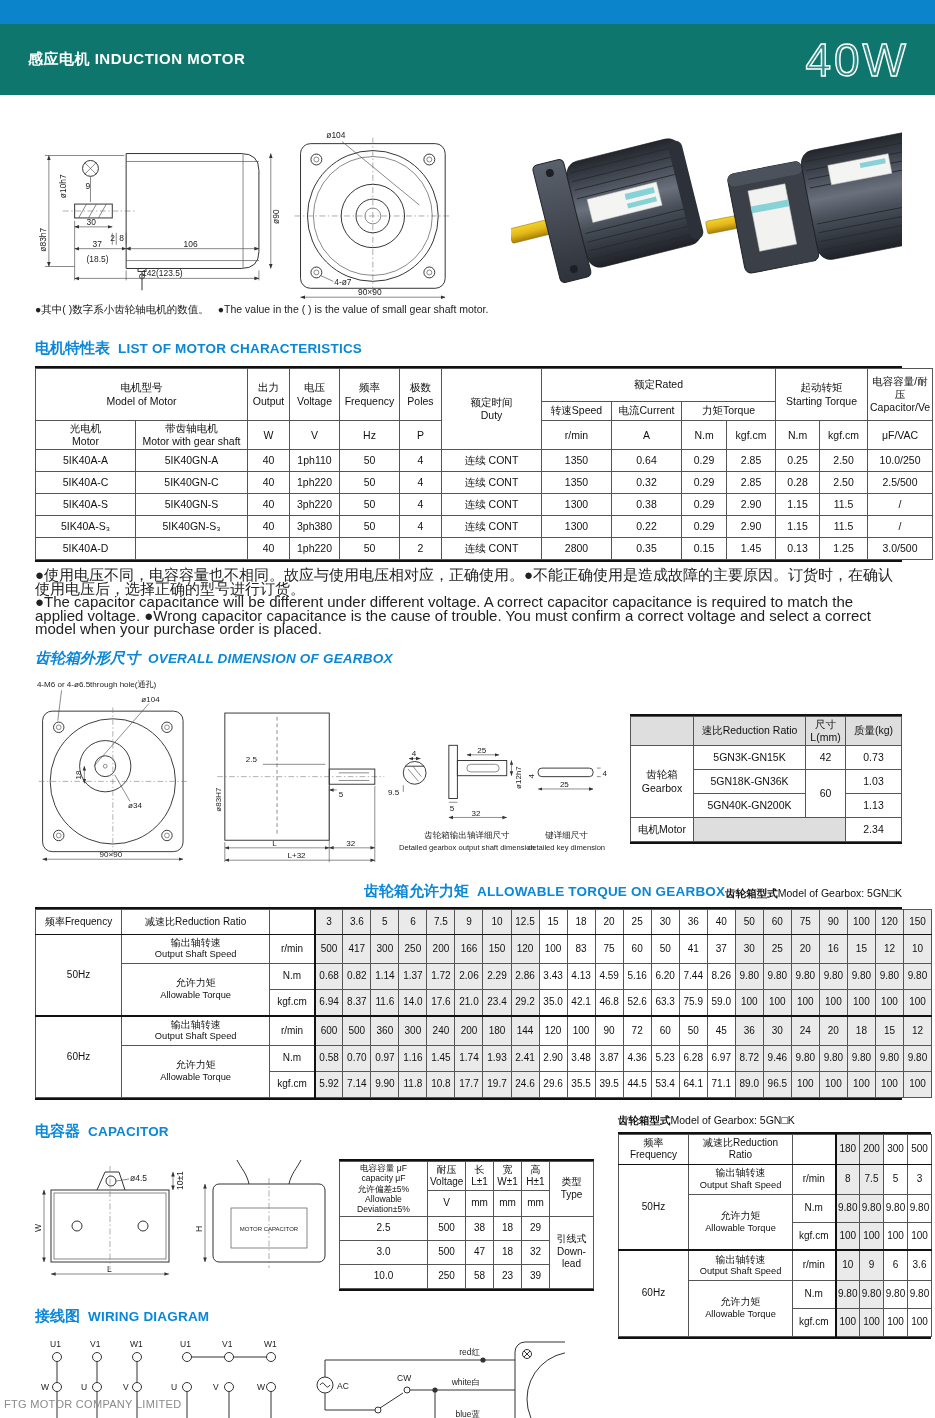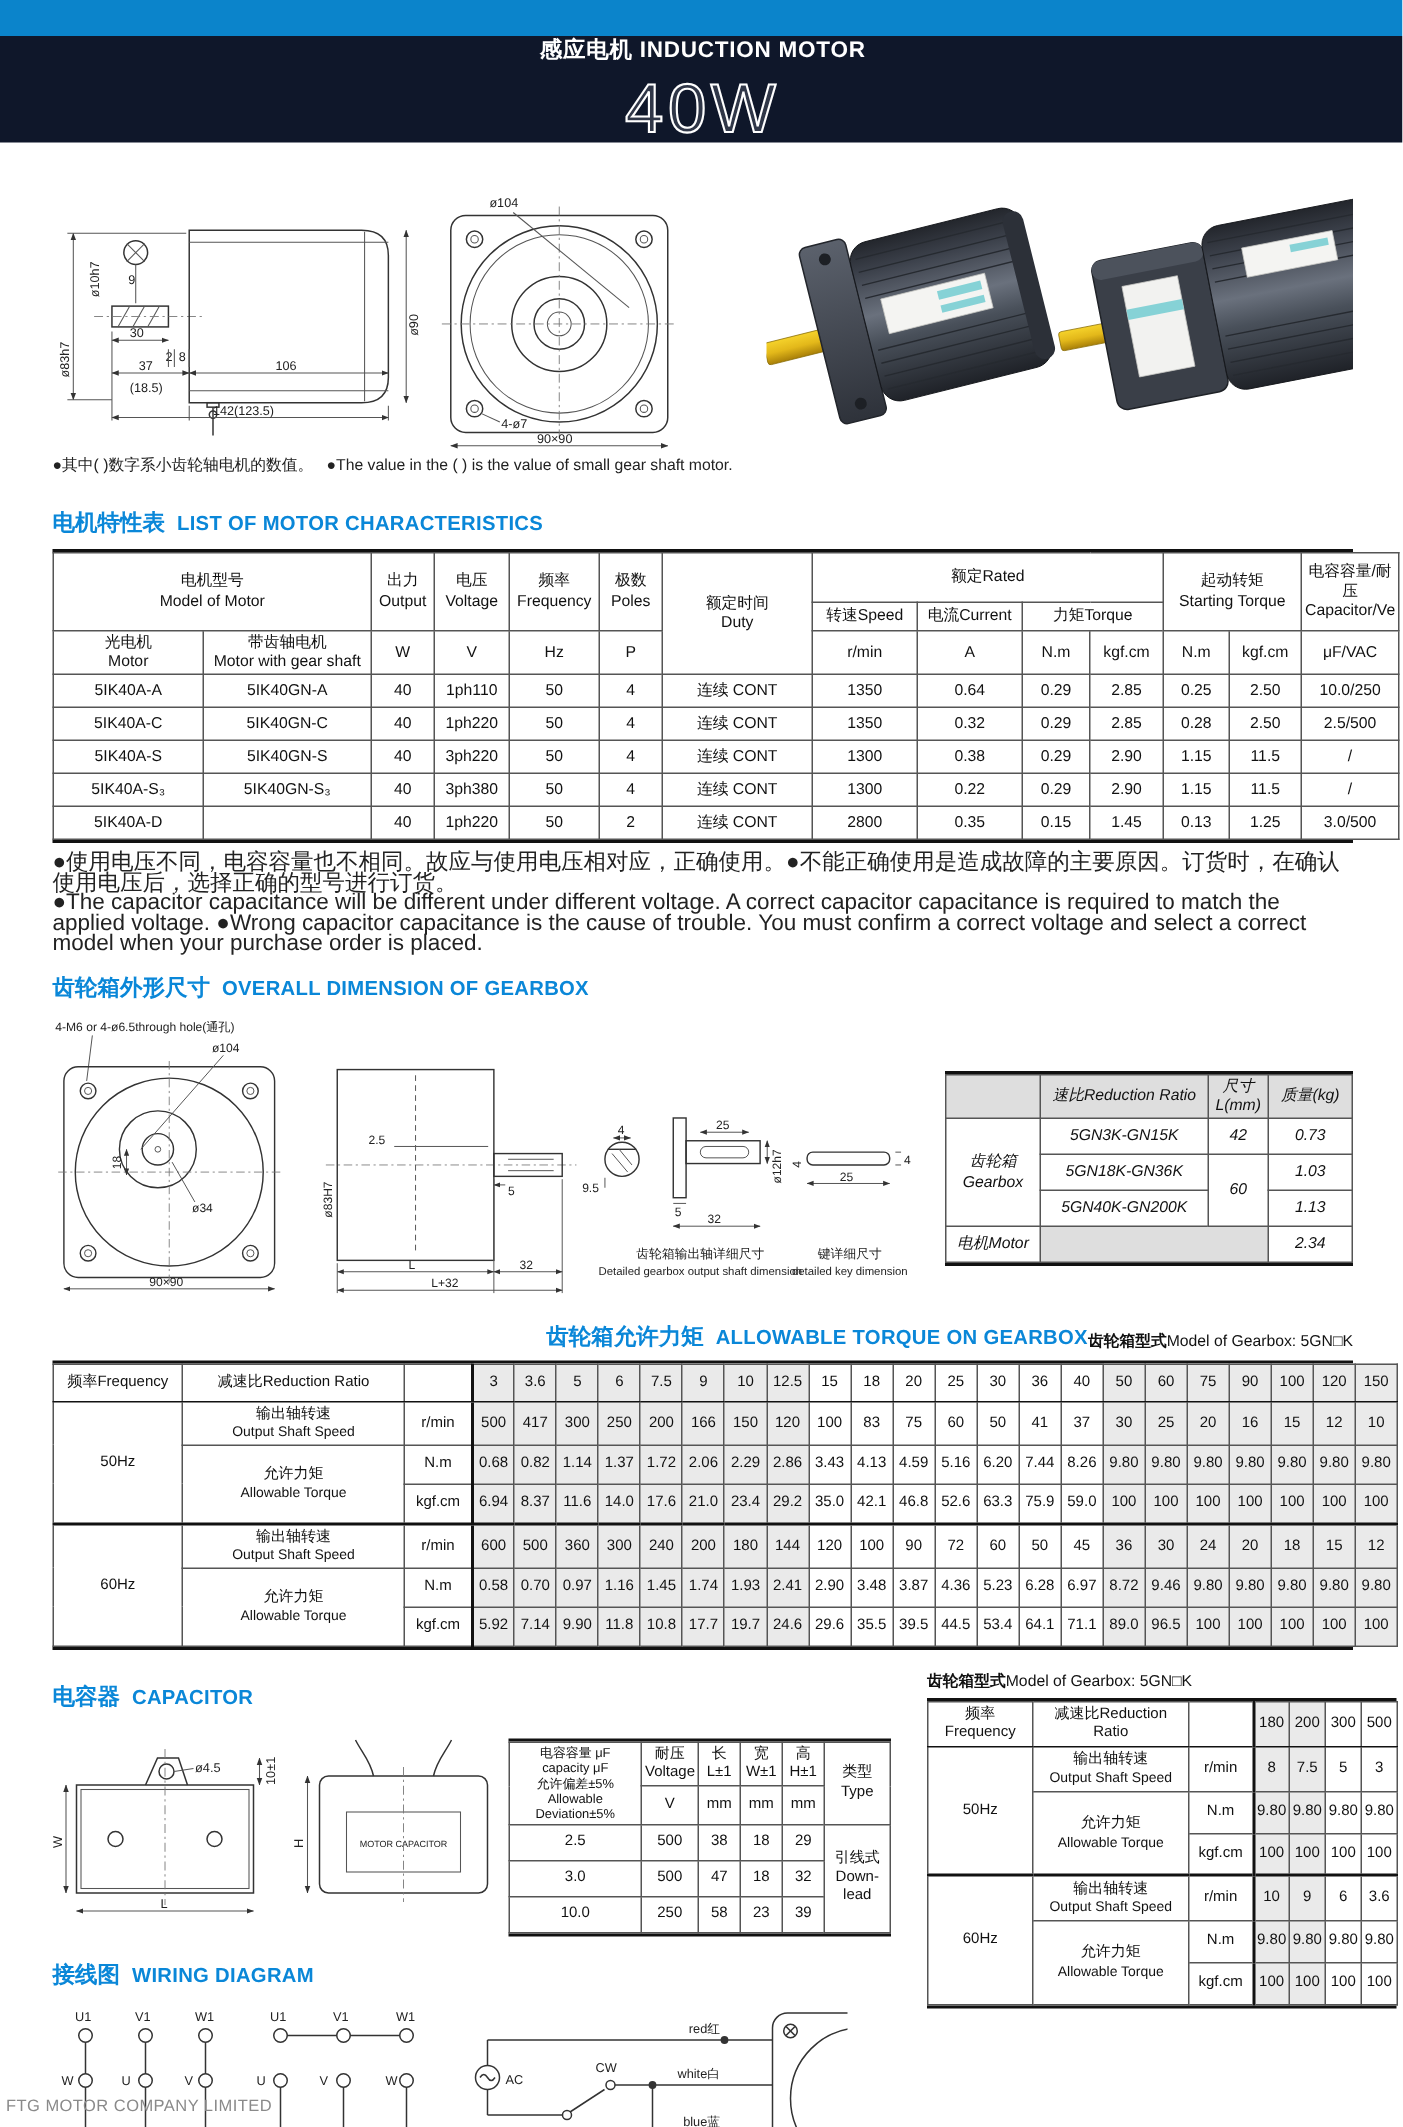--- a/index.html
+++ b/index.html
@@ -1,18 +1,18 @@
 <!DOCTYPE html>
 <html><head>
 <meta charset="utf-8">
 <style>
   html,body{margin:0;padding:0;}
   body{width:935px;height:1418px;background:#fff;font-family:"Liberation Sans",sans-serif;color:#111;position:relative;overflow:hidden;}
   .topbar{height:24px;background:#0b84cb;}
-  .navbar{height:71px;background:#0f172a;display:flex;align-items:center;justify-content:space-between;padding:0 26px 0 28px;flex-direction:column;}
+  .navbar{height:71px;background:#0f766e;display:flex;align-items:center;justify-content:space-between;padding:0 26px 0 28px;}
   .navtitle{color:#fff;font-size:15px;font-weight:bold;letter-spacing:.5px;}
   .watt{font-size:46px;letter-spacing:3px;color:rgba(255,255,255,.14);-webkit-text-stroke:1.4px #fff;font-weight:400;line-height:1;}
   .content{padding:0 33px 0 35px;}
   .row{display:flex;}
   .stitle{color:#0a87d8;font-size:15px;font-weight:bold;}
   .stitle .en{font-size:13.5px;margin-left:8px;letter-spacing:.2px;}
   .note{font-size:10.5px;color:#222;}
   .notes2{font-size:15px;line-height:13.5px;color:#222;margin-top:6px;}
   svg text{font-family:"Liberation Sans",sans-serif;font-size:8.5px;fill:#222;}
   svg .cap{font-size:9px;}
@@ -370,21 +370,21 @@
             <td>3.0/500</td>
           </tr>
   </tbody>
       </table>
   </div>
   <div class="notes2">
     <div>●使用电压不同，电容容量也不相同。故应与使用电压相对应，正确使用。●不能正确使用是造成故障的主要原因。订货时，在确认使用电压后，选择正确的型号进行订货。</div>
     <div>●The capacitor capacitance will be different under different voltage. A correct capacitor capacitance is required to match the applied voltage. ●Wrong capacitor capacitance is the cause of trouble. You must confirm a correct voltage and select a correct model when your purchase order is placed.</div>
   </div>
 
-  <div class="stitle" style="margin-top:13px;">
+  <div class="stitle" style="margin-top:13px;font-style:italic;">
     <span>齿轮箱外形尺寸</span><span class="en">OVERALL DIMENSION OF GEARBOX</span>
   </div>
   <div class="row" style="margin-top:4px;gap:16px;">
     <svg width="610" height="196" viewBox="0 0 610 196">
 
       <g>
         <text x="2" y="11">4-M6 or 4-ø6.5through hole(通孔)</text>
         <line class="dl" x1="28" y1="14" x2="24" y2="46"></line>
         <rect class="ln" x="8" y="36" width="148" height="148" rx="10"></rect>
         <circle class="ln" cx="25" cy="53" r="5.5"></circle>
@@ -465,21 +465,21 @@
         <text x="553" y="116">25</text>
         <line class="dl" x1="592" y1="96" x2="596" y2="96"></line>
           <line class="dl" x1="592" y1="105" x2="596" y2="105"></line>
         <text x="598" y="104">4</text>
         <text x="560" y="170" text-anchor="middle" class="cap">键详细尺寸</text>
         <text x="560" y="182" text-anchor="middle" class="cape">detailed key dimension</text>
       </g>
     </svg>
     <div style="margin-top:42px;">
       <div class="twrap">
-      <table class="t gd" style="width:271px;font-style:italic;">
+      <table class="t gd" style="width:271px;">
         <colgroup>
               <col style="width:63px">
               <col style="width:112px">
               <col style="width:40px">
               <col style="width:56px">
             </colgroup>
         <tbody>
               <tr>
           <td class="gray"></td>
           <td class="gray">速比Reduction Ratio</td>

